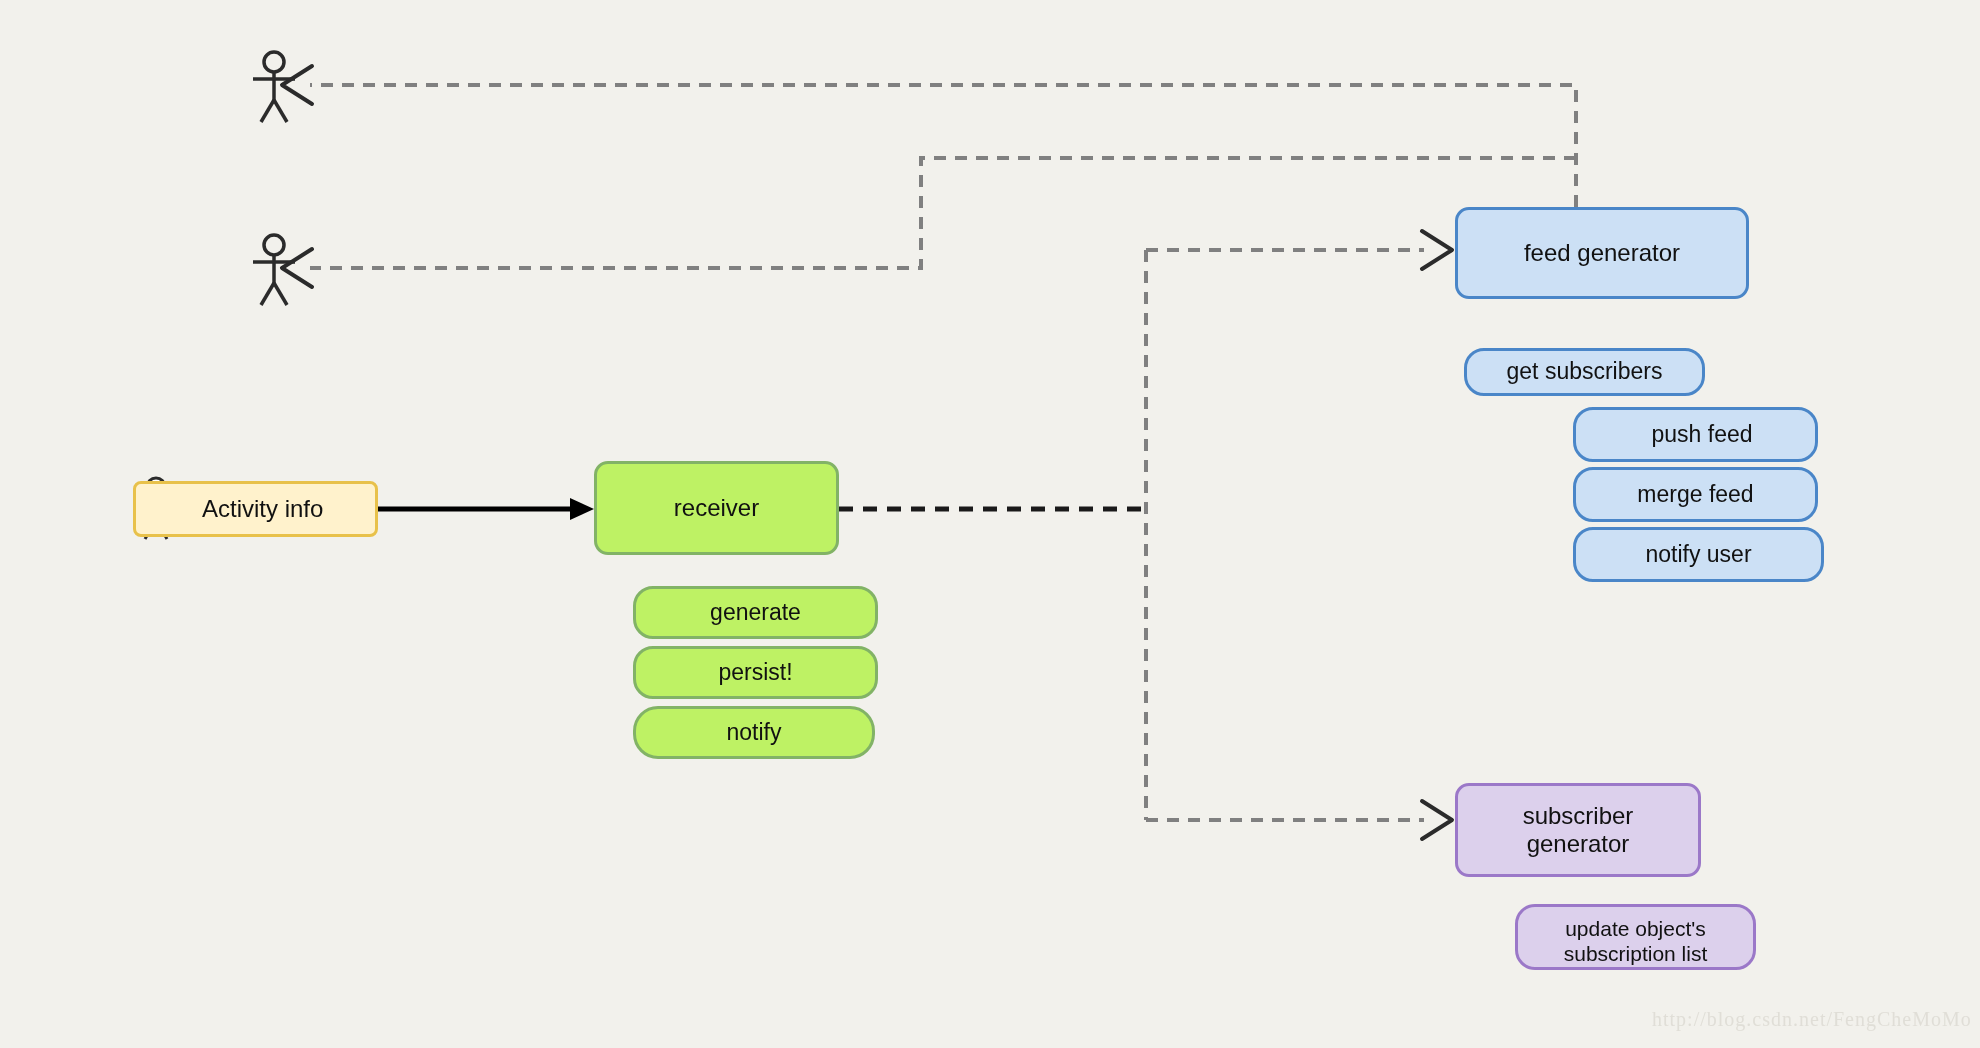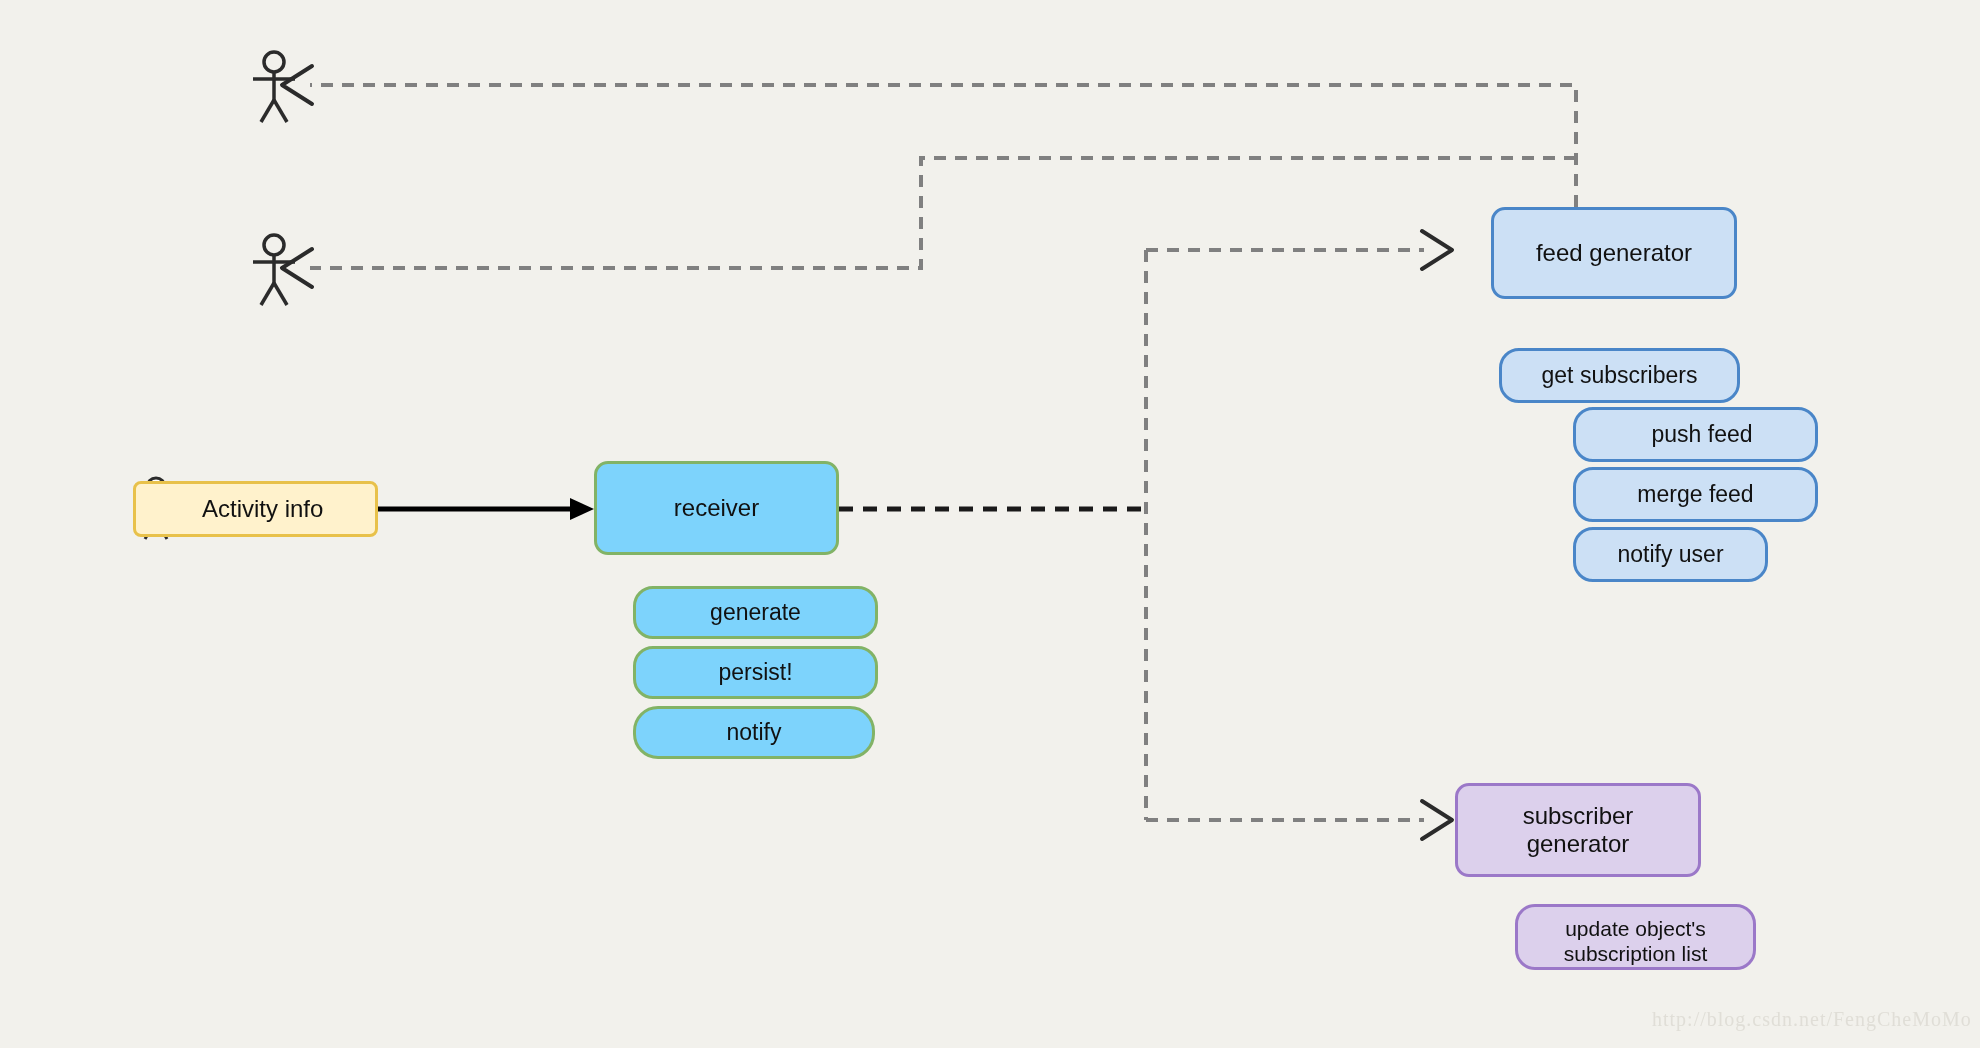--- a/index.html
+++ b/index.html
@@ -47,21 +47,21 @@
     font-size: 23px;
   }
   .node-actorbox {
     border-width: 3px;
     border-style: solid;
     border-radius: 8px;
     font-size: 24px;
     justify-content: flex-start;
     padding-left: 66px;
   }
-  .green  { background: #7dd3fc; border-color: #82b366; text-align: center; }
+  .green  { background: #bef264; border-color: #82b366; text-align: center; }
   .blue   { background: #cce0f5; border-color: #4a86c8; }
   .purple { background: #dcd0ec; border-color: #9b78c8; }
   .yellow { background: #fff2cc; border-color: #e8c14a; }
   .watermark {
     position: absolute;
     font-family: "Liberation Serif", serif;
     font-size: 20px;
     color: #e0ded7;
     letter-spacing: 1px;
     white-space: nowrap;
@@ -145,37 +145,37 @@
   </div>
 
   <div class="node node-sub green" style="left:633px; top:646px; width:245px; height:53px;">
     <span>persist!</span>
   </div>
 
   <div class="node node-sub green" style="left:633px; top:706px; width:242px; height:53px;border-radius:25px;">
     <span>notify</span>
   </div>
 
-  <div class="node node-main blue" style="left:1455px; top:207px; width:246px; height:92px;margin-left:36px;">
+  <div class="node node-main blue" style="left:1455px; top:207px; width:294px; height:92px;">
     <span>feed generator</span>
   </div>
 
-  <div class="node node-sub blue" style="left:1499px; top:348px; width:241px; height:55px;">
+  <div class="node node-sub blue" style="left:1464px; top:348px; width:241px; height:48px;">
     <span>get subscribers</span>
   </div>
 
   <div class="node node-sub blue" style="left:1573px; top:407px; width:245px; height:55px;padding-left:13px;">
     <span>push feed</span>
   </div>
 
   <div class="node node-sub blue" style="left:1573px; top:467px; width:245px; height:55px;">
     <span>merge feed</span>
   </div>
 
-  <div class="node node-sub blue" style="left:1573px; top:527px; width:195px; height:55px;">
+  <div class="node node-sub blue" style="left:1573px; top:527px; width:251px; height:55px;">
     <span>notify user</span>
   </div>
 
   <div class="node node-main purple" style="left:1455px; top:763px; width:246px; height:94px;margin-top:20px;">
     <span>subscriber
 generator</span>
   </div>
 
   <div class="node node-sub purple" style="left:1515px; top:904px; width:241px; height:66px; font-size:21px;align-items:flex-end;">
     <span>update object's

